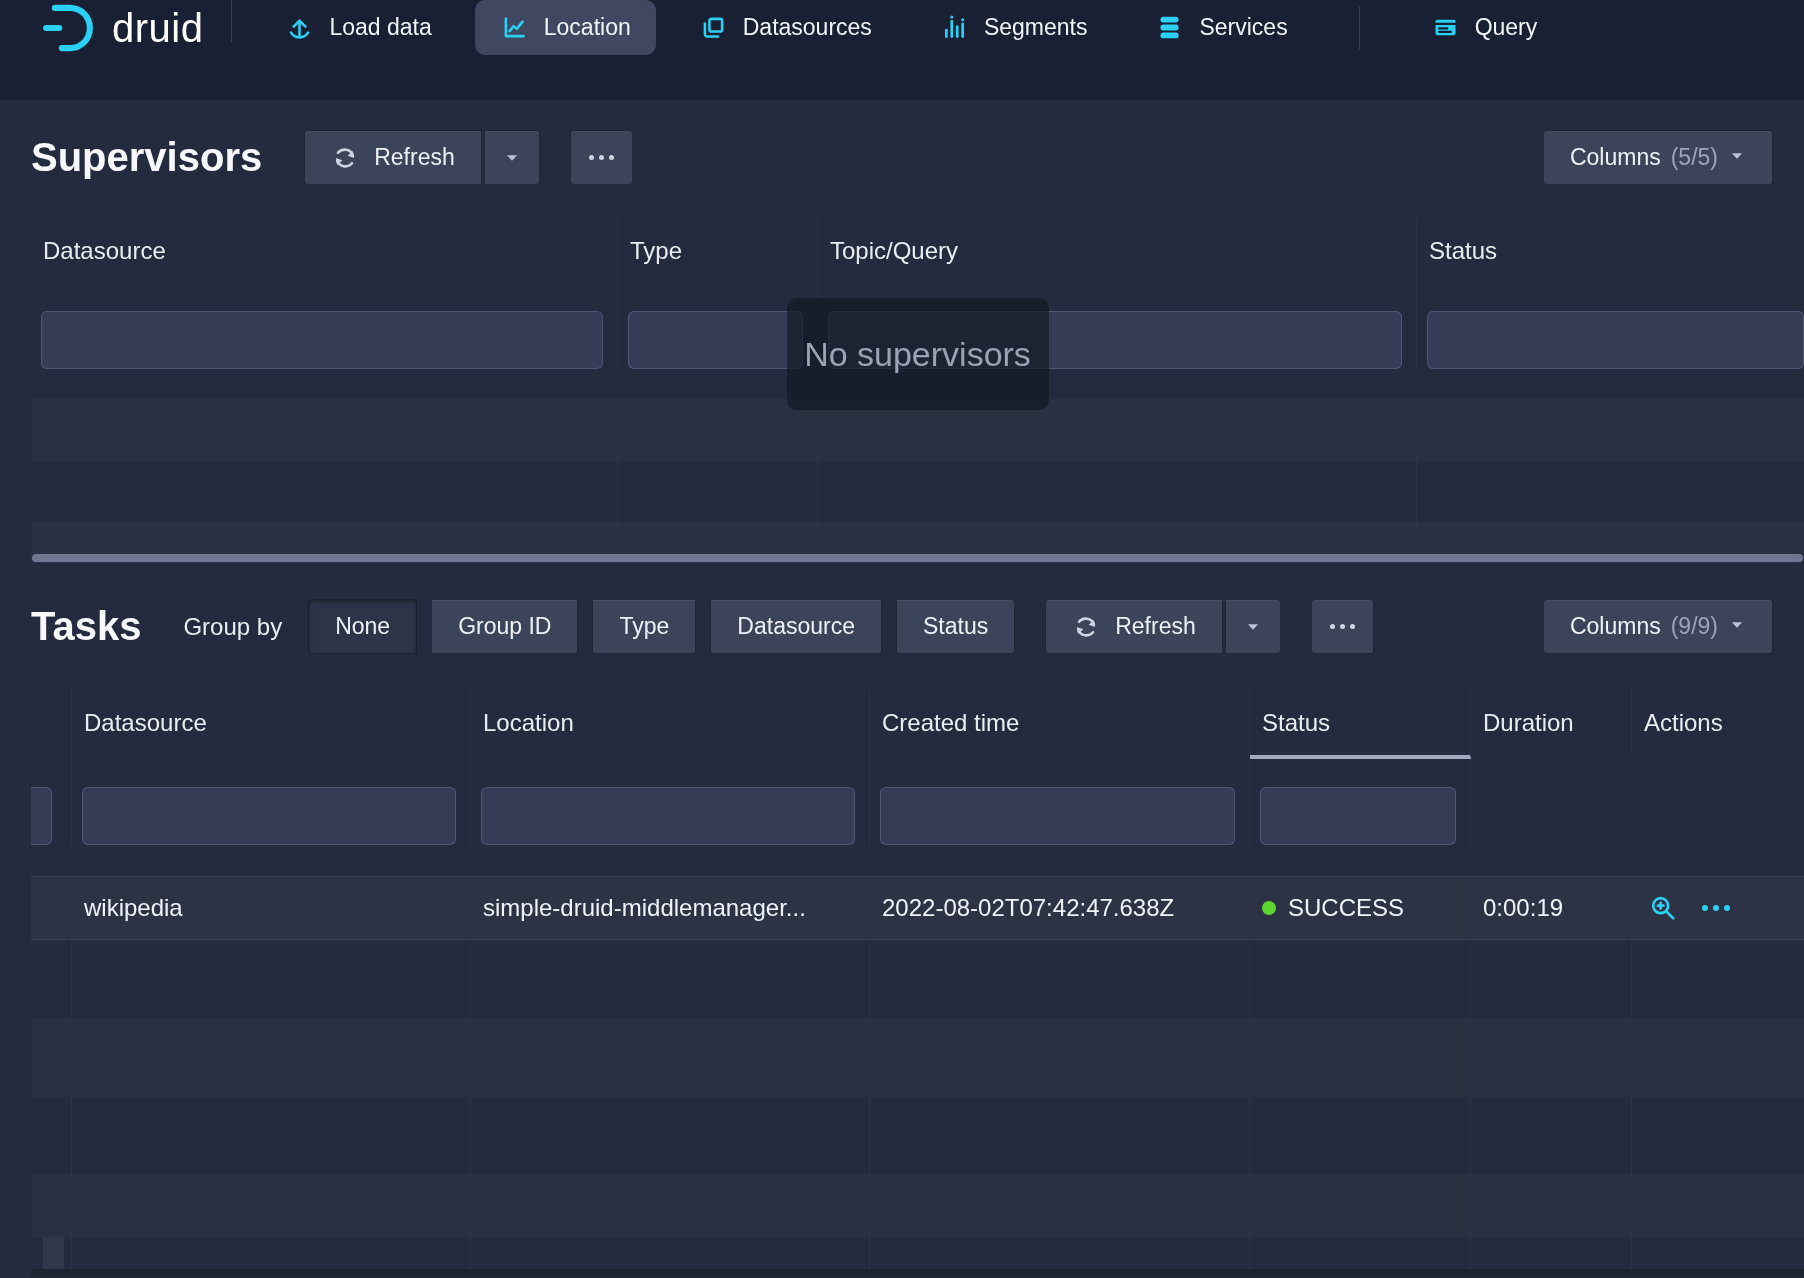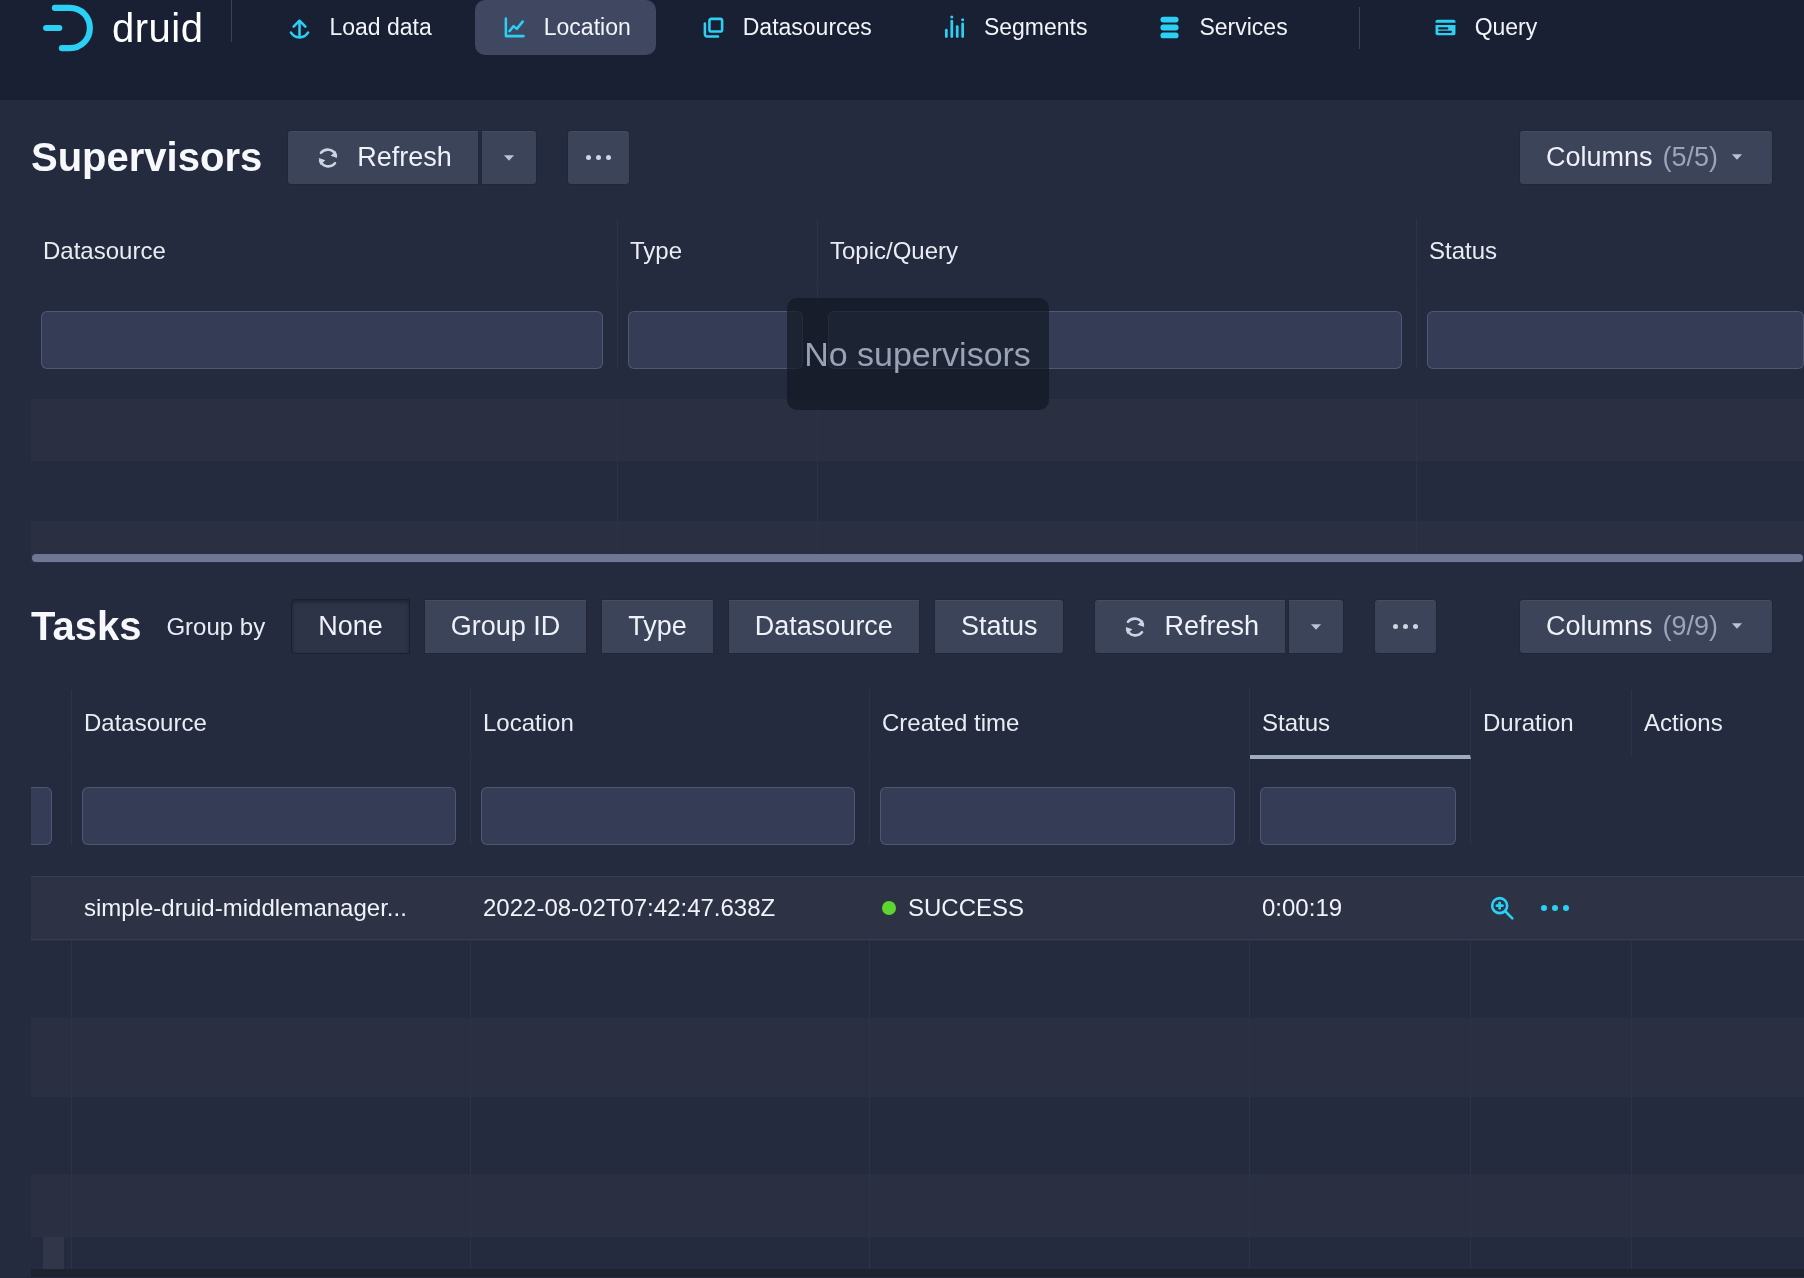--- a/index.html
+++ b/index.html
@@ -31,25 +31,25 @@
   .nav-item{display:flex;align-items:center;gap:15px;font-size:23px;color:#f1f4f9;
             padding:13px 25px;border-radius:10px;cursor:pointer;white-space:nowrap}
   .nav-item.active{background:var(--pill)}
   .nicon{display:flex;align-items:center}
   .nicon svg{width:29px;height:29px}
 
   
   .sec-head{display:flex;align-items:center}
   .sup-head{padding:30px 31px 34px 31px}
   .task-head{padding:36px 31px 36px 31px}
-  h1.title{font-size:40px;font-weight:600;color:#f6f8fb;margin-right:25px}
+  h1.title{font-size:40px;font-weight:600;color:#f6f8fb;margin-right:42px}
   .flex-spacer{flex:1}
 
   .btn{height:55px;background:var(--btn);border:1px solid rgba(12,17,28,.55);
-       border-radius:4px;color:var(--text);font-size:27px;display:inline-flex;
+       border-radius:4px;color:var(--text);font-size:23px;display:inline-flex;
        align-items:center;gap:15px;padding:0 26px;cursor:pointer;
        font-family:"Liberation Sans",sans-serif;
        box-shadow:inset 0 1px 0 rgba(255,255,255,.05)}
   .btn .bicon{display:flex;align-items:center}
   .btn .bicon svg{width:28px;height:28px}
   .btn-group{display:inline-flex;gap:2px}
   .btn-group .btn:first-child{border-radius:4px 0 0 4px}
   .btn-group .btn:last-child{border-radius:0 4px 4px 0;padding:0 18px}
   .btn.more{padding:0 18px;margin-left:30px}
   .btn.columns{gap:10px}
@@ -397,20 +397,21 @@
           </div>
         <div class="td ftd">
             <input class="filter-input" style="">
           </div>
         <div class="td"></div>
         <div class="td"></div>
       </div>
 
       <div class="task-grid trow">
         <div class="td"></div>
+        <div class="td">wikipedia</div>
         <div class="td">simple-druid-middlemanager...</div>
         <div class="td">2022-08-02T07:42:47.638Z</div>
         <div class="td">
           <span class="dot-status"></span>
           <span>SUCCESS</span>
         </div>
         <div class="td">0:00:19</div>
         <div class="td actions-cell">
           <span class="aicon">
             <svg viewBox="0 0 32 32" fill="none" stroke="#2bd1f5" stroke-width="2.8" stroke-linecap="round">

